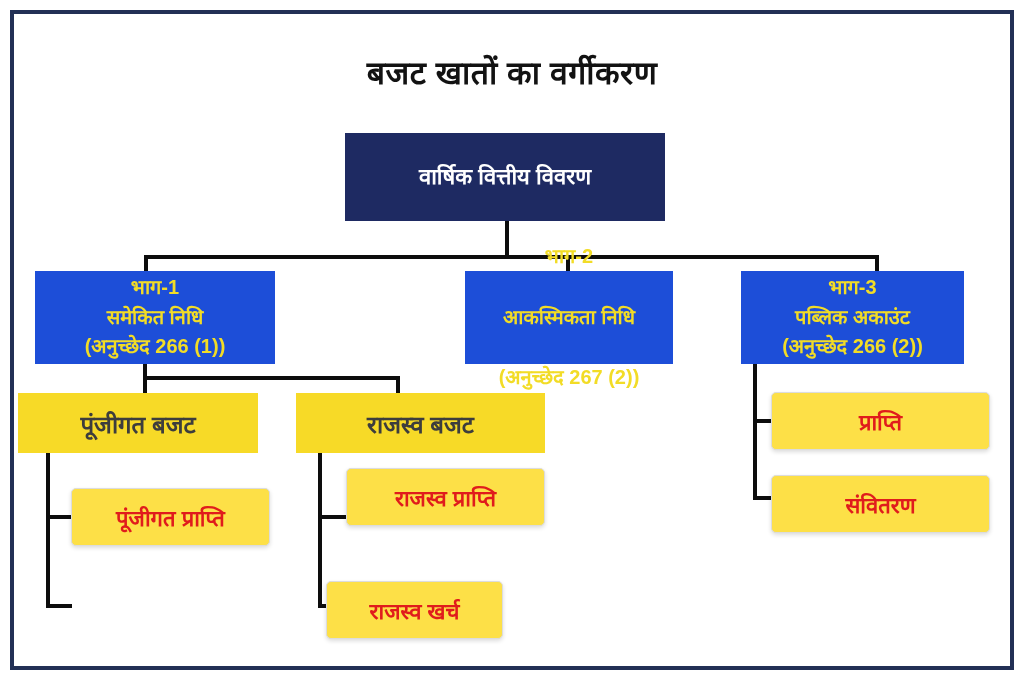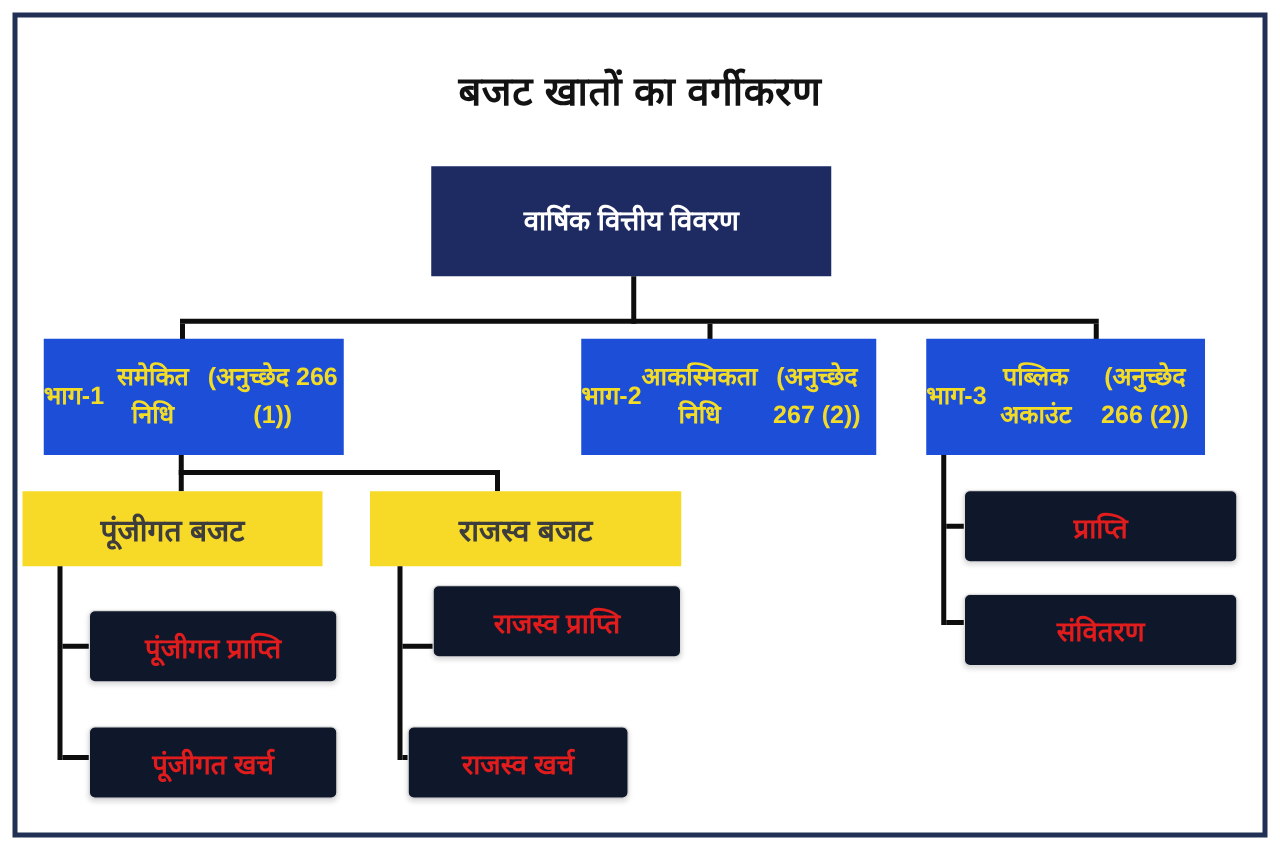--- a/index.html
+++ b/index.html
@@ -31,21 +31,21 @@
     font-size: 32px;
     font-weight: bold;
     color: #121212;
     letter-spacing: 0.5px;
     margin-top: 16px;
   }
   .box {
     position: absolute;
     box-sizing: border-box;
     display: flex;
-    flex-direction: row;
+    flex-direction: column;
     align-items: center;
     justify-content: center;
     text-align: center;
     font-weight: bold;
   }
   .root-box {
     left: 345px; top: 133px;
     width: 320px; height: 88px;
     background: #1e2a62;
     color: #ffffff;
@@ -53,32 +53,32 @@
     line-height: 1.45;
   }
   .part-box {
     top: 271px; height: 93px;
     background: #1d4ed8;
     color: #f2dc26;
     font-size: 20px;
     line-height: 1.48;
   }
   .part-1 { left: 35px;  width: 240px; }
-  .part-2 { left: 465px; width: 236px; }
+  .part-2 { left: 465px; width: 208px; gap: 31px; }
   .part-3 { left: 741px; width: 223px; }
   .budget-box {
     top: 393px; height: 60px;
     background: #f7da27;
     color: #3d3d3d;
     font-size: 24px;
   }
   .budget-capital { left: 18px;  width: 240px; }
   .budget-revenue { left: 296px; width: 249px; }
   .leaf {
-    background: #0f172a;
+    background: #fde047;
     border: 1px solid #dcdcdc;
     border-radius: 5px;
     color: #e01c1c;
     font-size: 22px;
     box-shadow: 0 2px 4px rgba(0,0,0,0.14);
   }
   .leaf-cap-1 { left: 71px;  top: 488px; width: 199px; height: 58px; }
   .leaf-cap-2 { left: 71px;  top: 581px; width: 199px; height: 58px; }
   .leaf-rev-1 { left: 346px; top: 468px; width: 199px; height: 58px; }
   .leaf-rev-2 { left: 326px; top: 581px; width: 177px; height: 58px; justify-content: center; }
@@ -142,23 +142,20 @@
   <div class="line" style="left:322px; top:515px; width:25px; height:4px;"></div>
   <div class="line" style="left:322px; top:604px; width:25px; height:4px;"></div>
 
   <div class="line" style="left:753px; top:364px; width:4px;  height:136px;"></div>
   <div class="line" style="left:757px; top:419px; width:15px; height:4px;"></div>
   <div class="line" style="left:757px; top:496px; width:15px; height:4px;"></div>
 
   <div class="box leaf leaf-cap-1">
     <div>पूंजीगत प्राप्ति</div>
   </div>
-  <div class="box leaf leaf-cap-2">
-    <div>पूंजीगत खर्च</div>
-  </div>
   <div class="box leaf leaf-rev-1">
     <div>राजस्व प्राप्ति</div>
   </div>
   <div class="box leaf leaf-rev-2">
     <div>राजस्व खर्च</div>
   </div>
   <div class="box leaf leaf-pub-1">
     <div>प्राप्ति</div>
   </div>
   <div class="box leaf leaf-pub-2">

